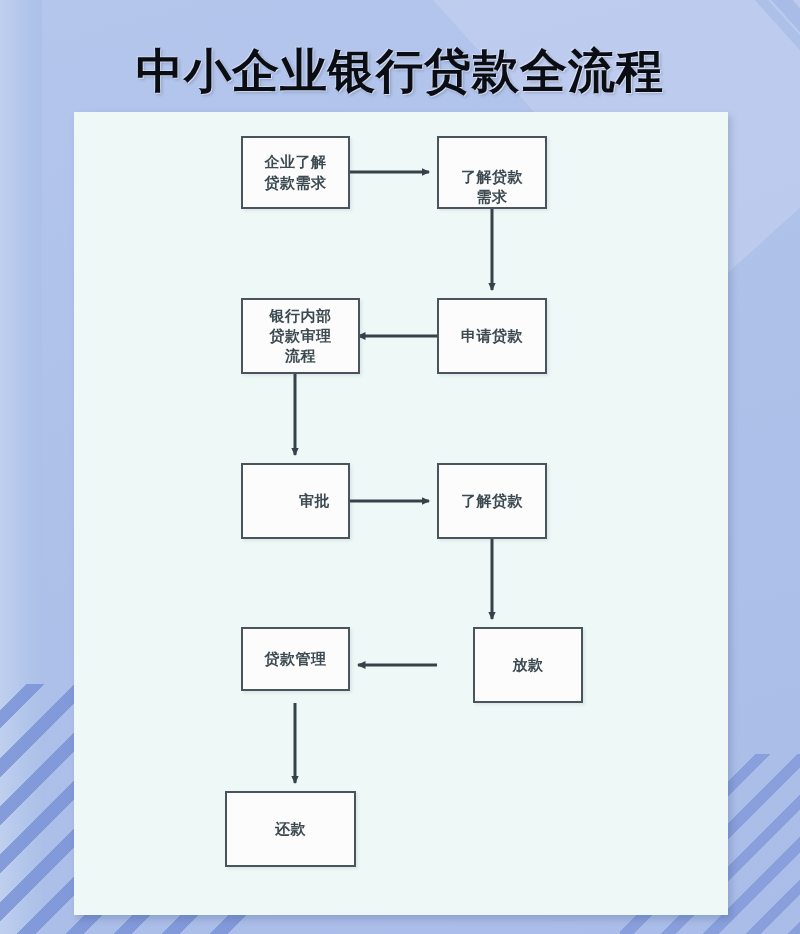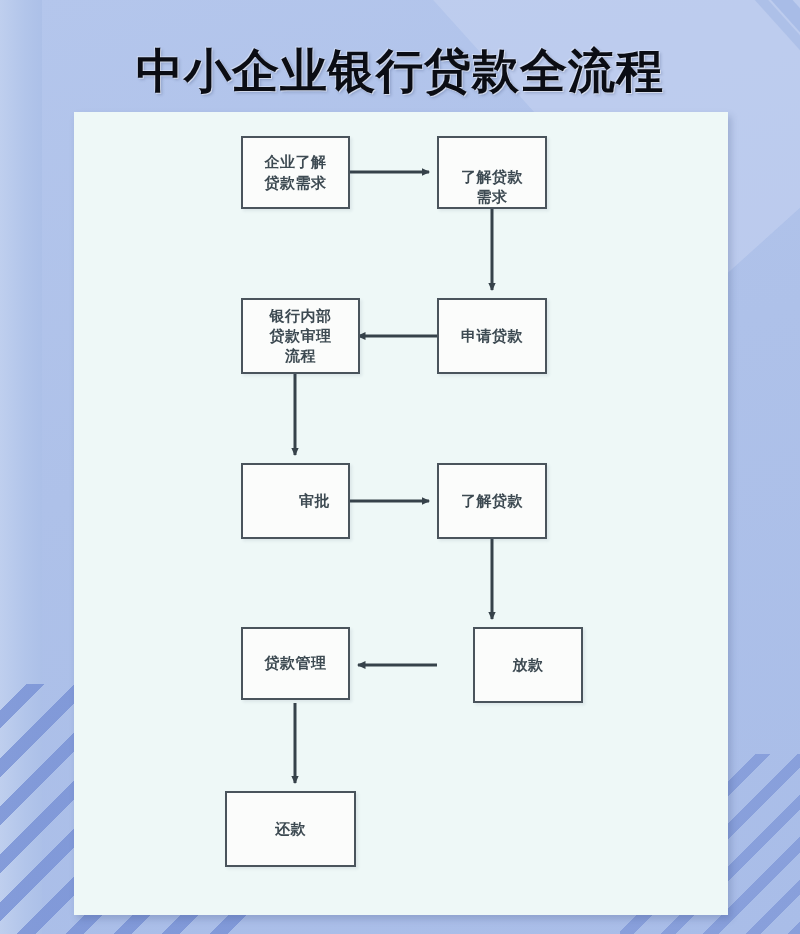--- a/index.html
+++ b/index.html
@@ -222,21 +222,21 @@
       </div>
 
       <div class="node" style="left:363px; top:351px; width:110px; height:76px;">
         <span>了解贷款</span>
       </div>
 
       <div class="node" style="left:363px; top:515px; width:110px; height:76px;margin-left:36px;">
         <span>放款</span>
       </div>
 
-      <div class="node" style="left:167px; top:515px; width:109px; height:73px;">
+      <div class="node" style="left:167px; top:515px; width:109px; height:64px;">
         <span>贷款管理</span>
       </div>
 
       <div class="node" style="left:151px; top:679px; width:131px; height:76px;">
         <span>还款</span>
       </div>
 
     </div>
   </div>
 

